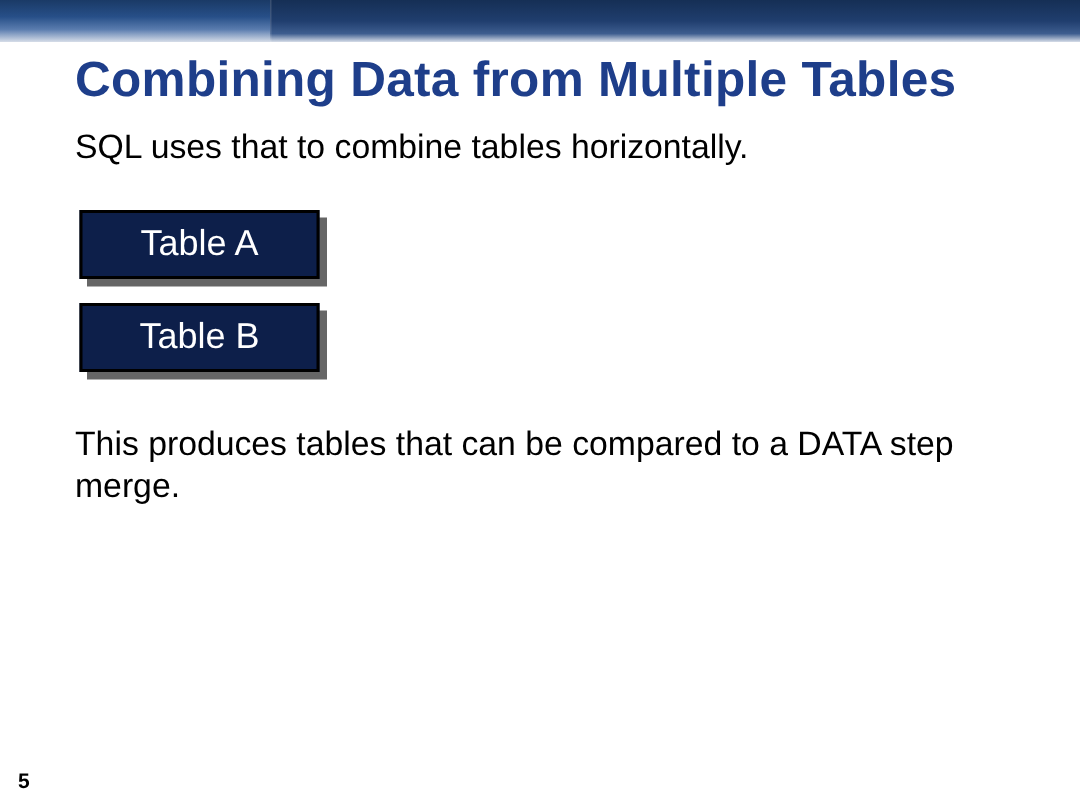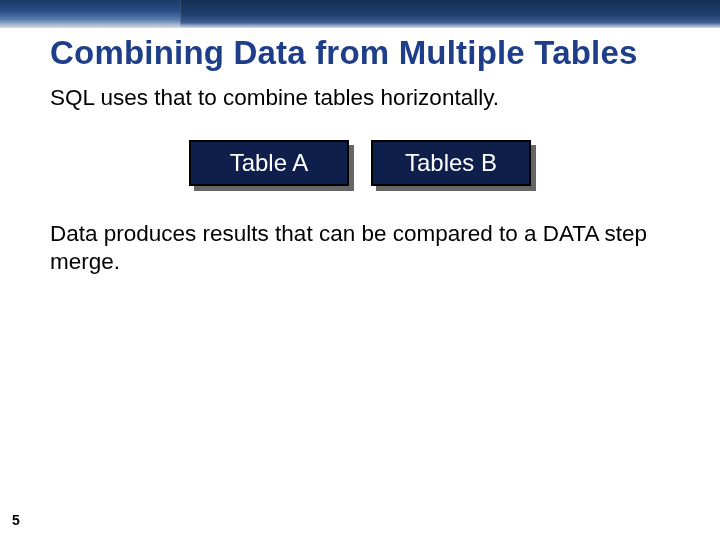--- a/index.html
+++ b/index.html
@@ -41,20 +41,21 @@
     font-size: 22.5px;
     color: #000;
     margin-bottom: 28px;
     line-height: 1.25;
   }
   .tables-row {
     display: flex;
     justify-content: center;
     gap: 16px;
     margin-bottom: 34px;
+    flex-direction: column;
   }
   .table-box-wrap {
     position: relative;
     width: 160px;
     height: 46px;
     margin: 0 3px;
   }
   .table-shadow {
     position: absolute;
     top: 5px;
@@ -108,21 +109,21 @@
   <div class="tables-row">
     <div class="table-box-wrap">
       <div class="table-shadow"></div>
       <div class="table-box">
         <span>Table A</span>
       </div>
     </div>
     <div class="table-box-wrap">
       <div class="table-shadow"></div>
       <div class="table-box">
-        <span>Tables B</span>
+        <span>Table B</span>
       </div>
     </div>
   </div>
 
-  <p class="body-text">Data produces results that can be compared to a DATA step merge.</p>
+  <p class="body-text">This produces tables that can be compared to a DATA step merge.</p>
 </div>
 
 <div class="page-num">5</div>
 
 </body></html>

